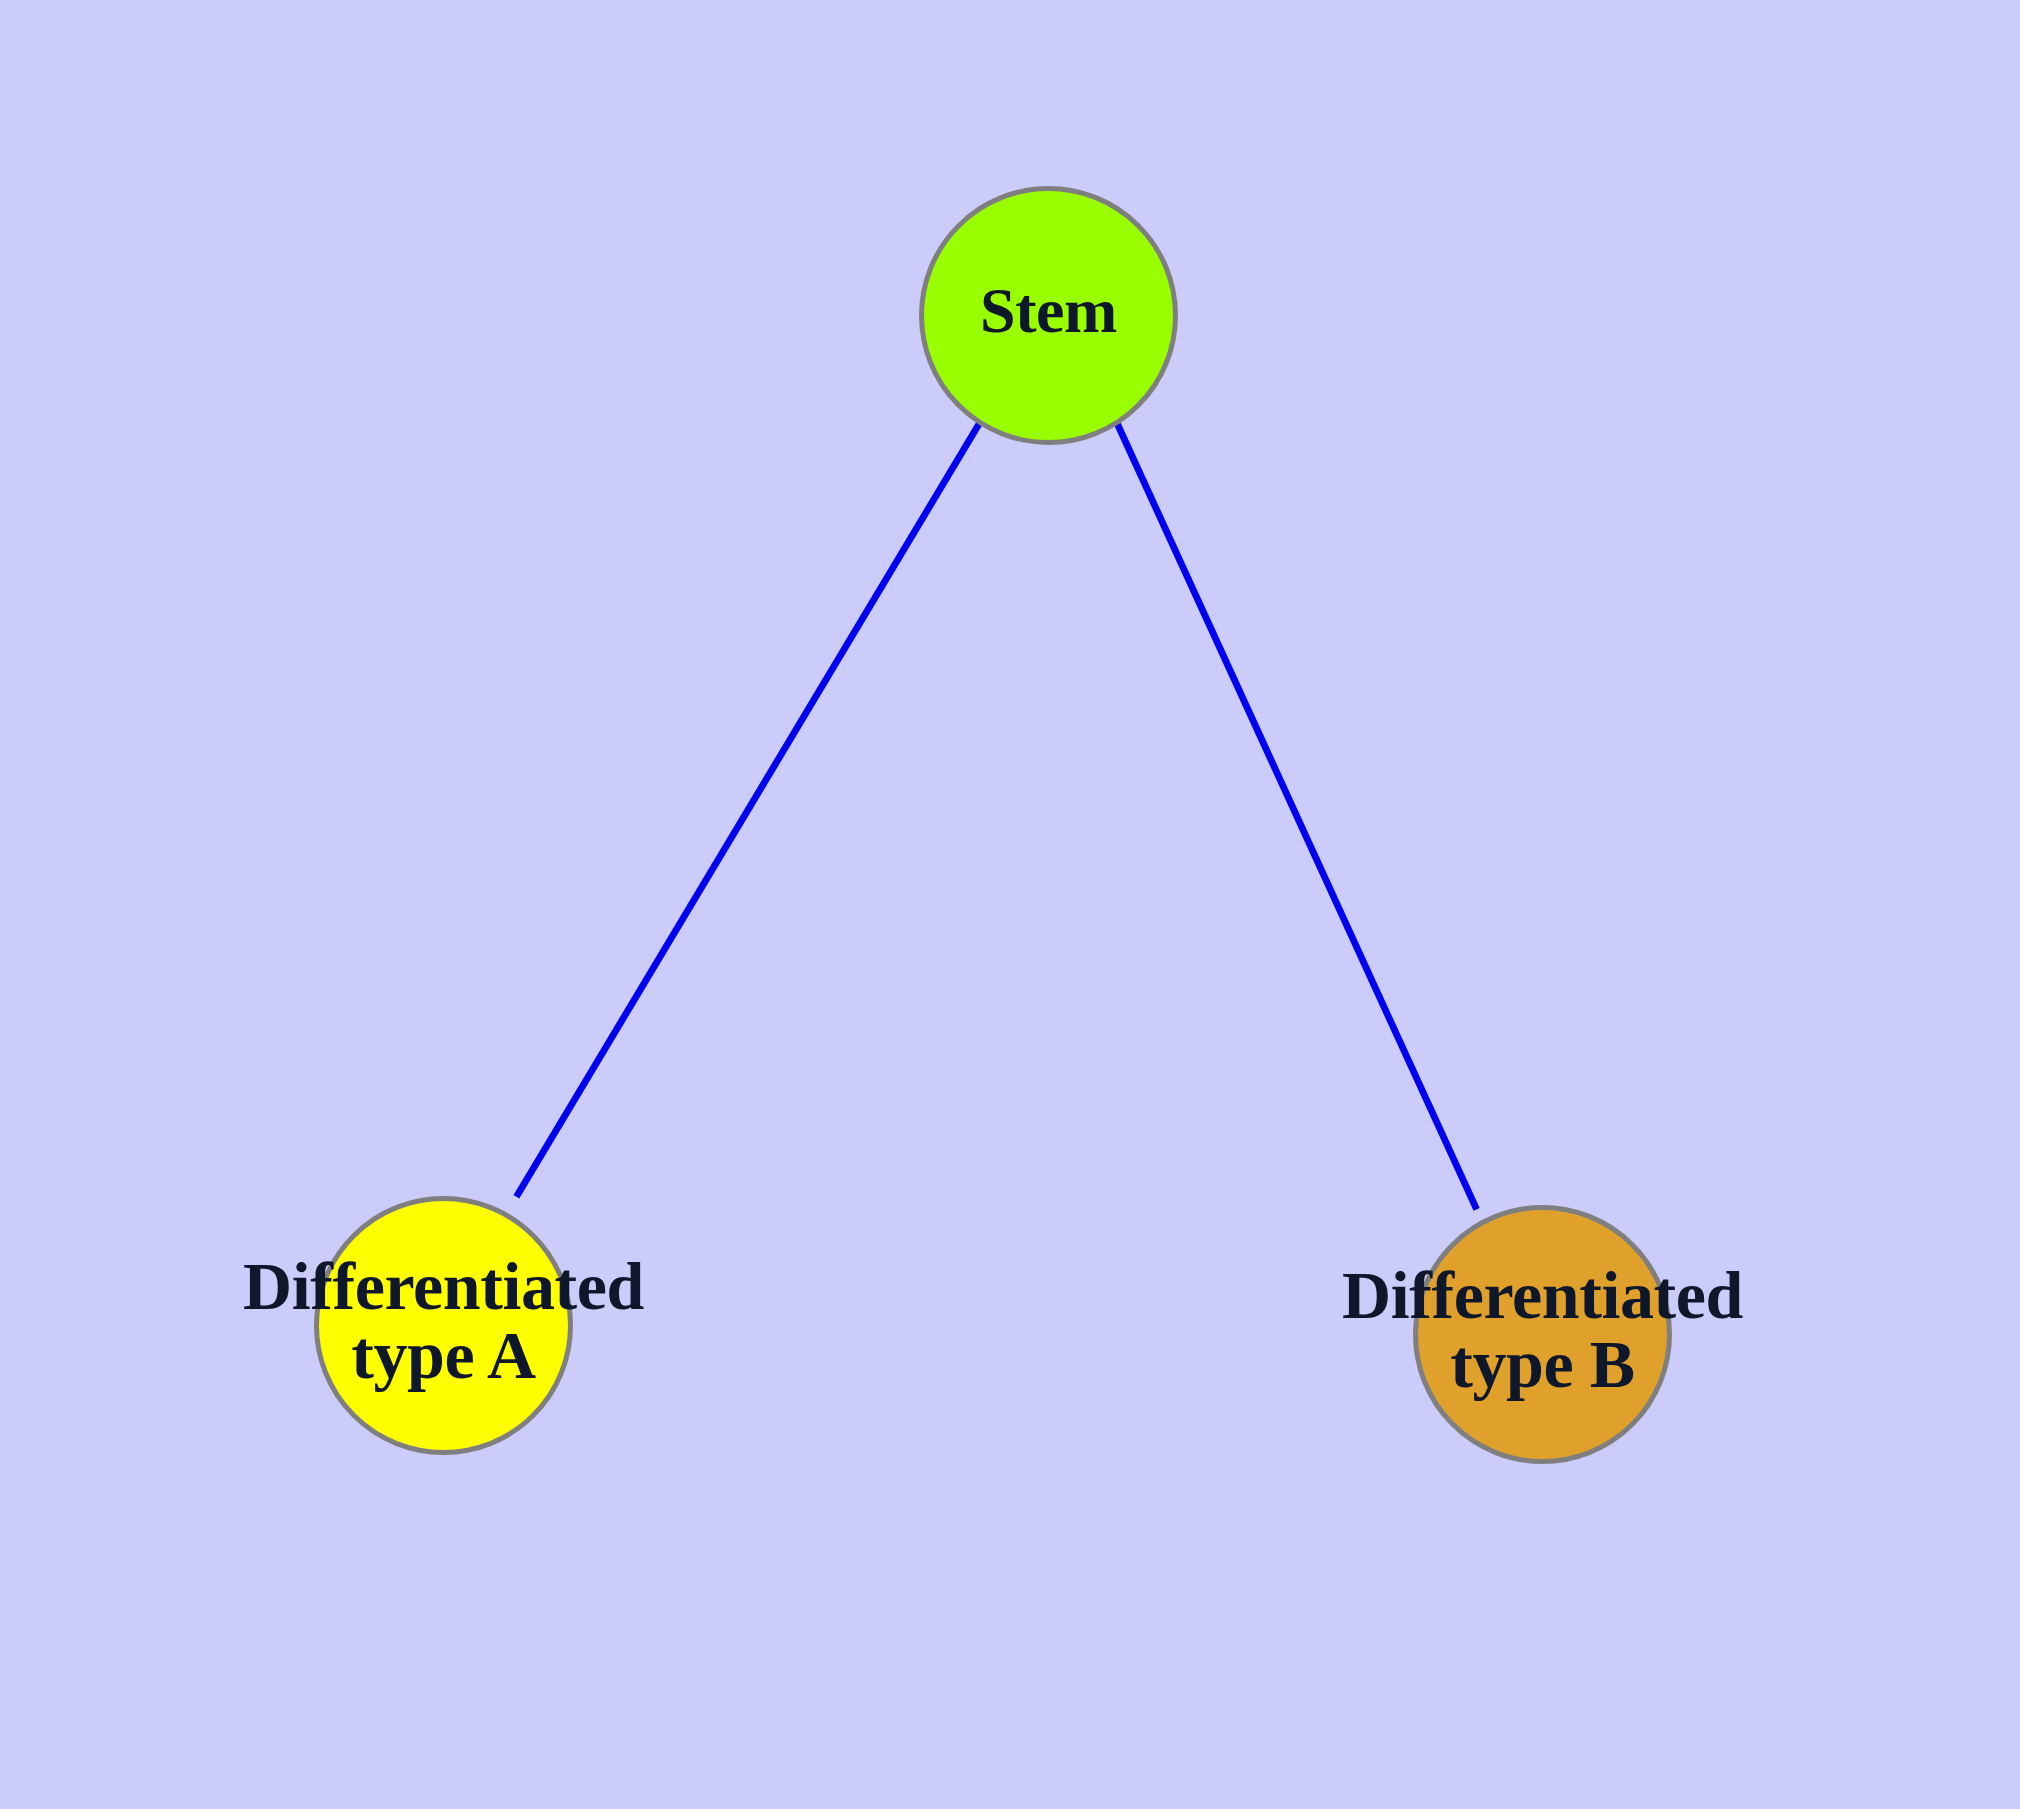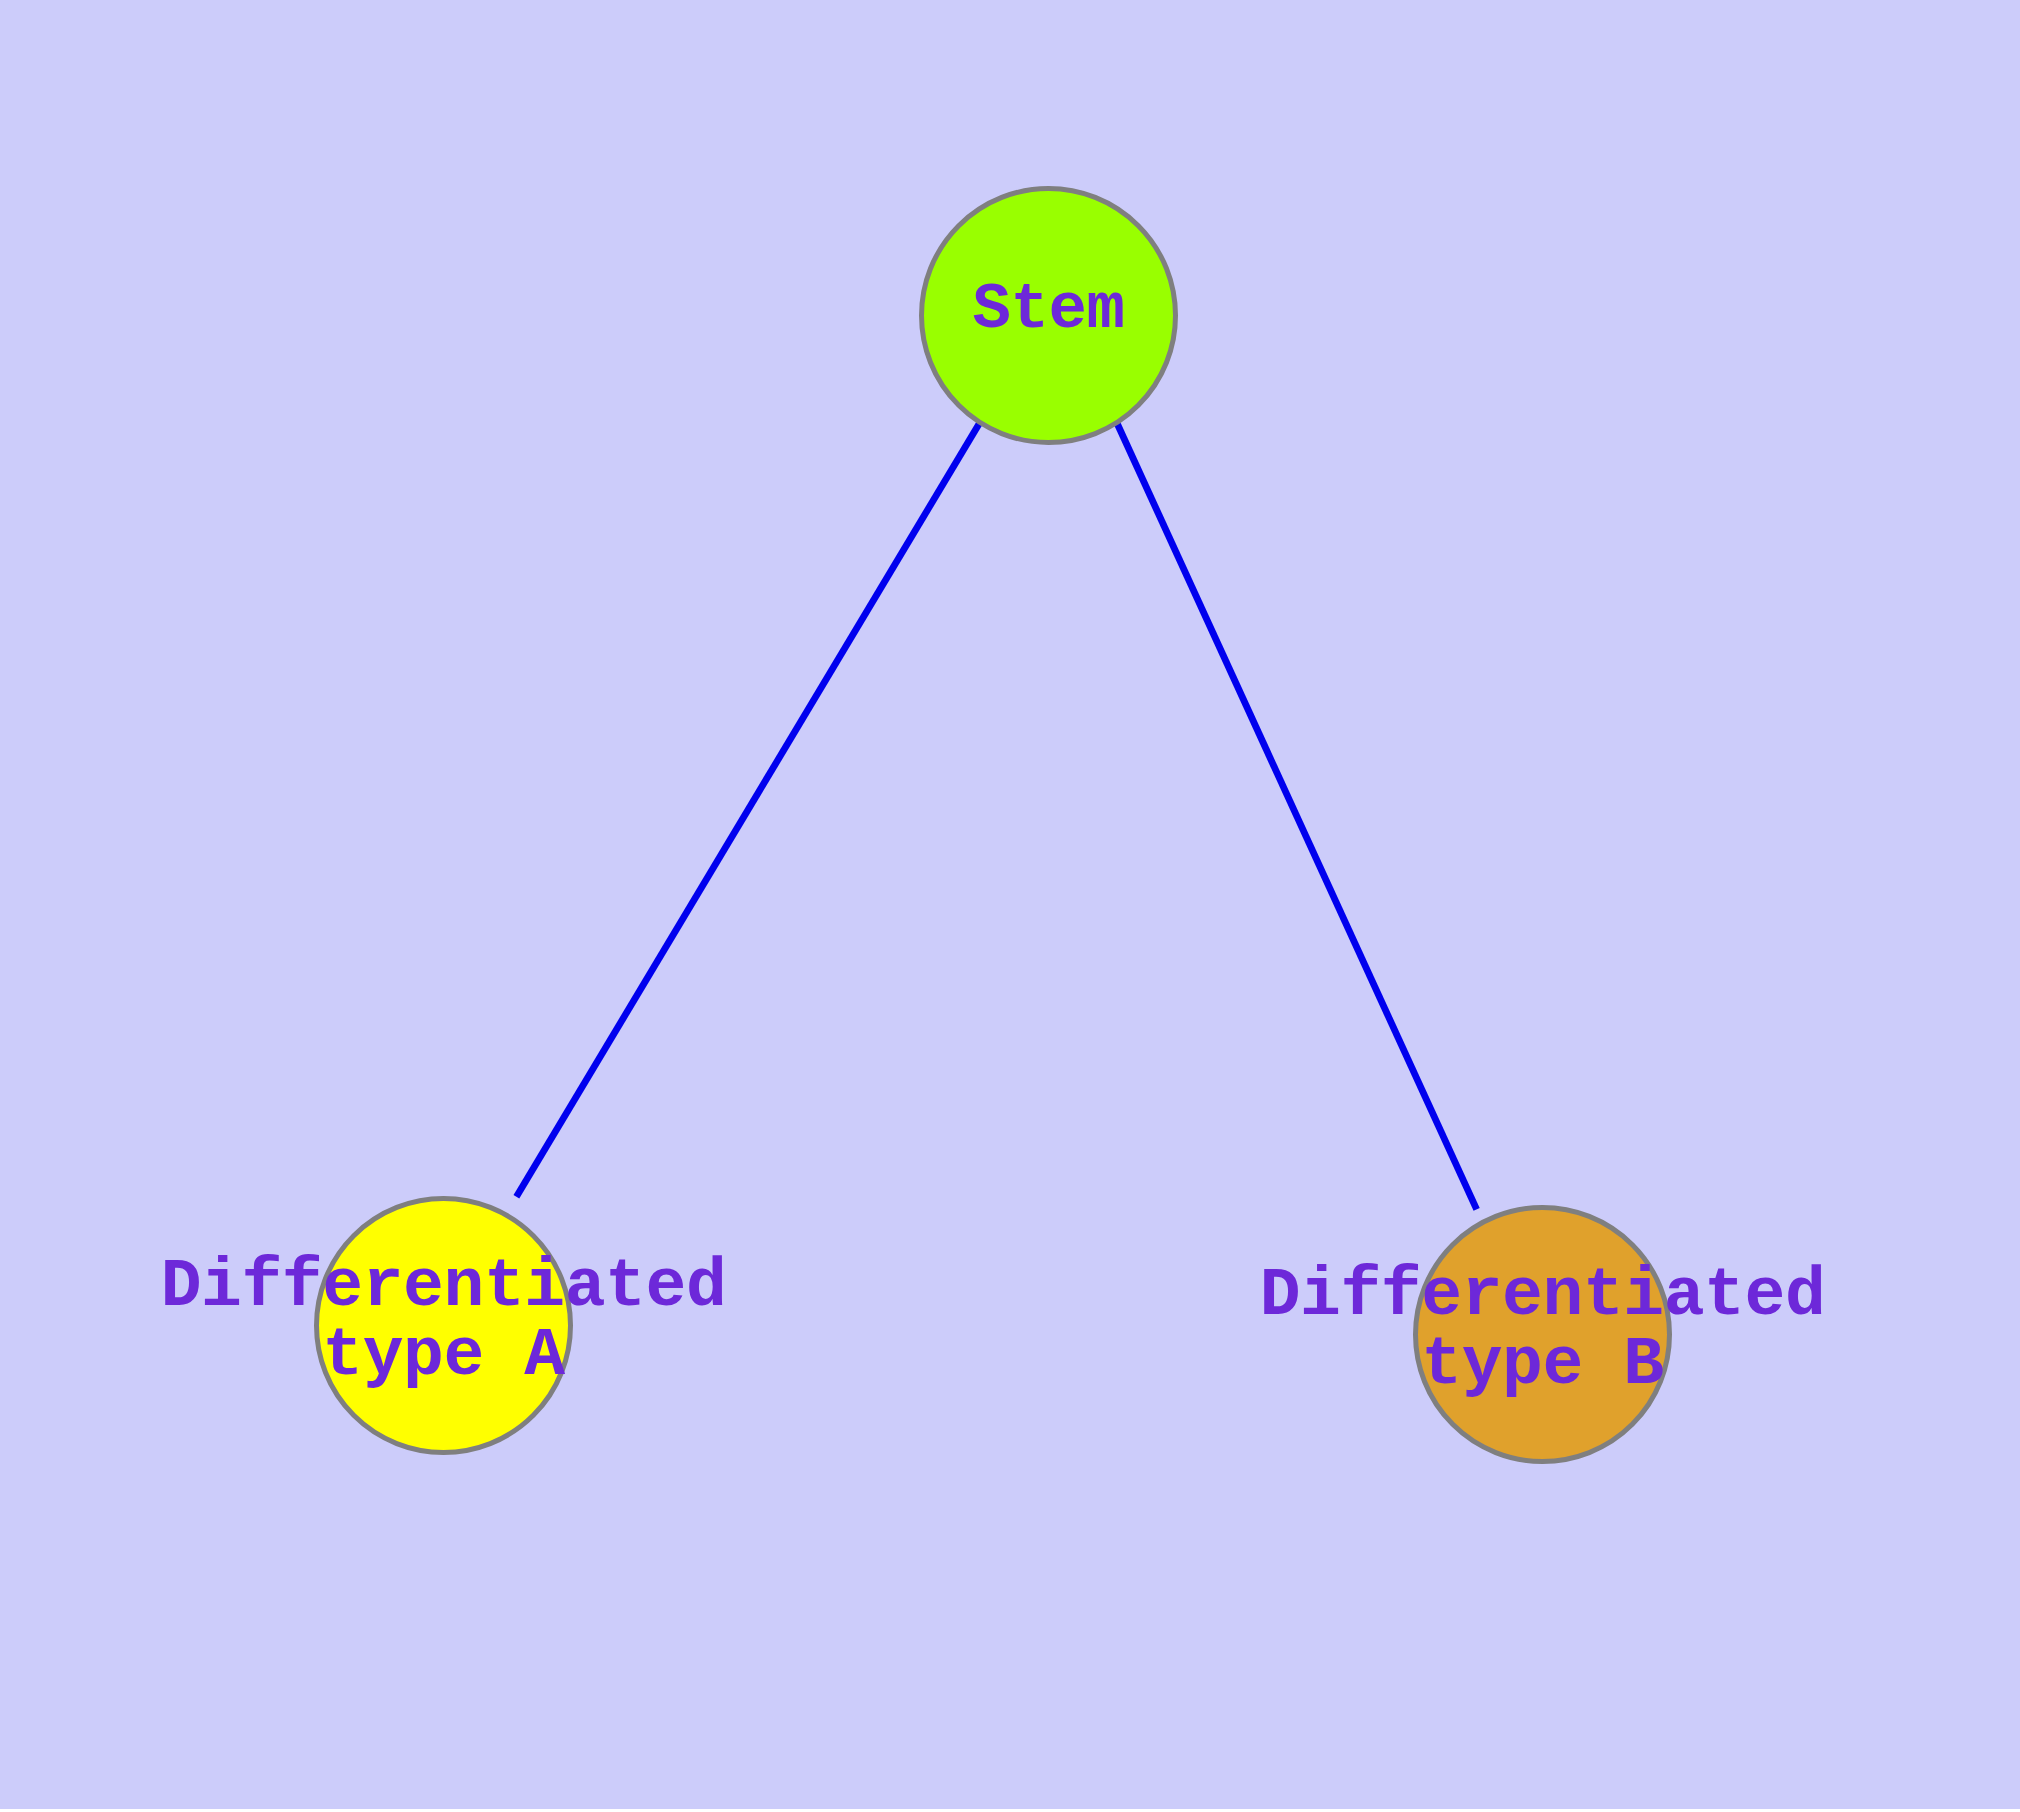--- a/index.html
+++ b/index.html
@@ -41,25 +41,25 @@
     position: absolute;
     border-radius: 50%;
     border: 5.1px solid #7f7f7f;
     box-sizing: border-box;
   }
 
   .node-label {
     position: absolute;
     text-align: center;
     font-weight: bold;
-    color: #6d28d9;
+    color: #0f172a;
     white-space: pre;
     line-height: 1.02;
     letter-spacing: -0.4px;
-    font-family: Liberation Mono, monospace;
+    font-family: Liberation Serif, serif;
     pointer-events: none;
   }
 
   .label-stem {
     font-size: 64px;
   }
 
   .label-multi {
     font-size: 68px;
   }

